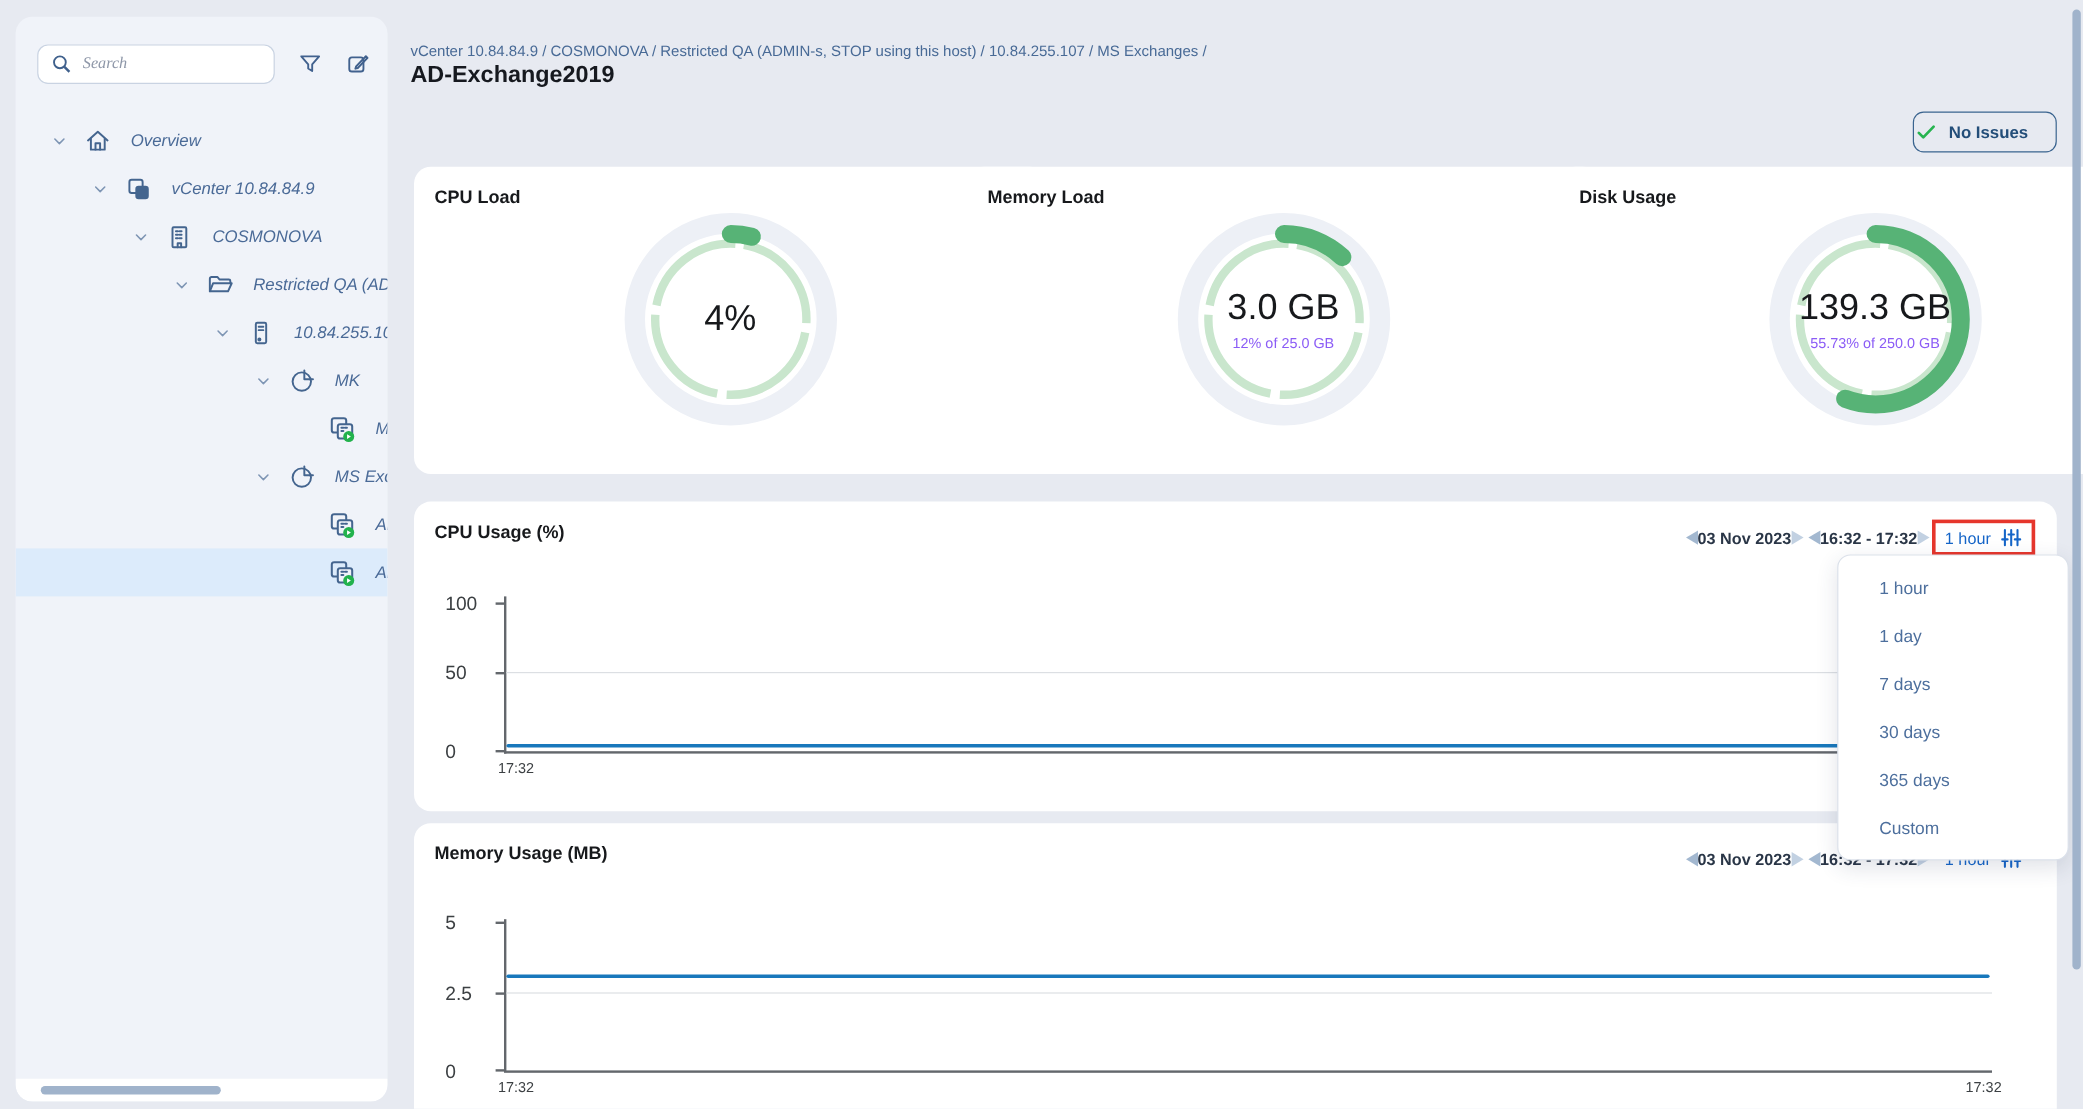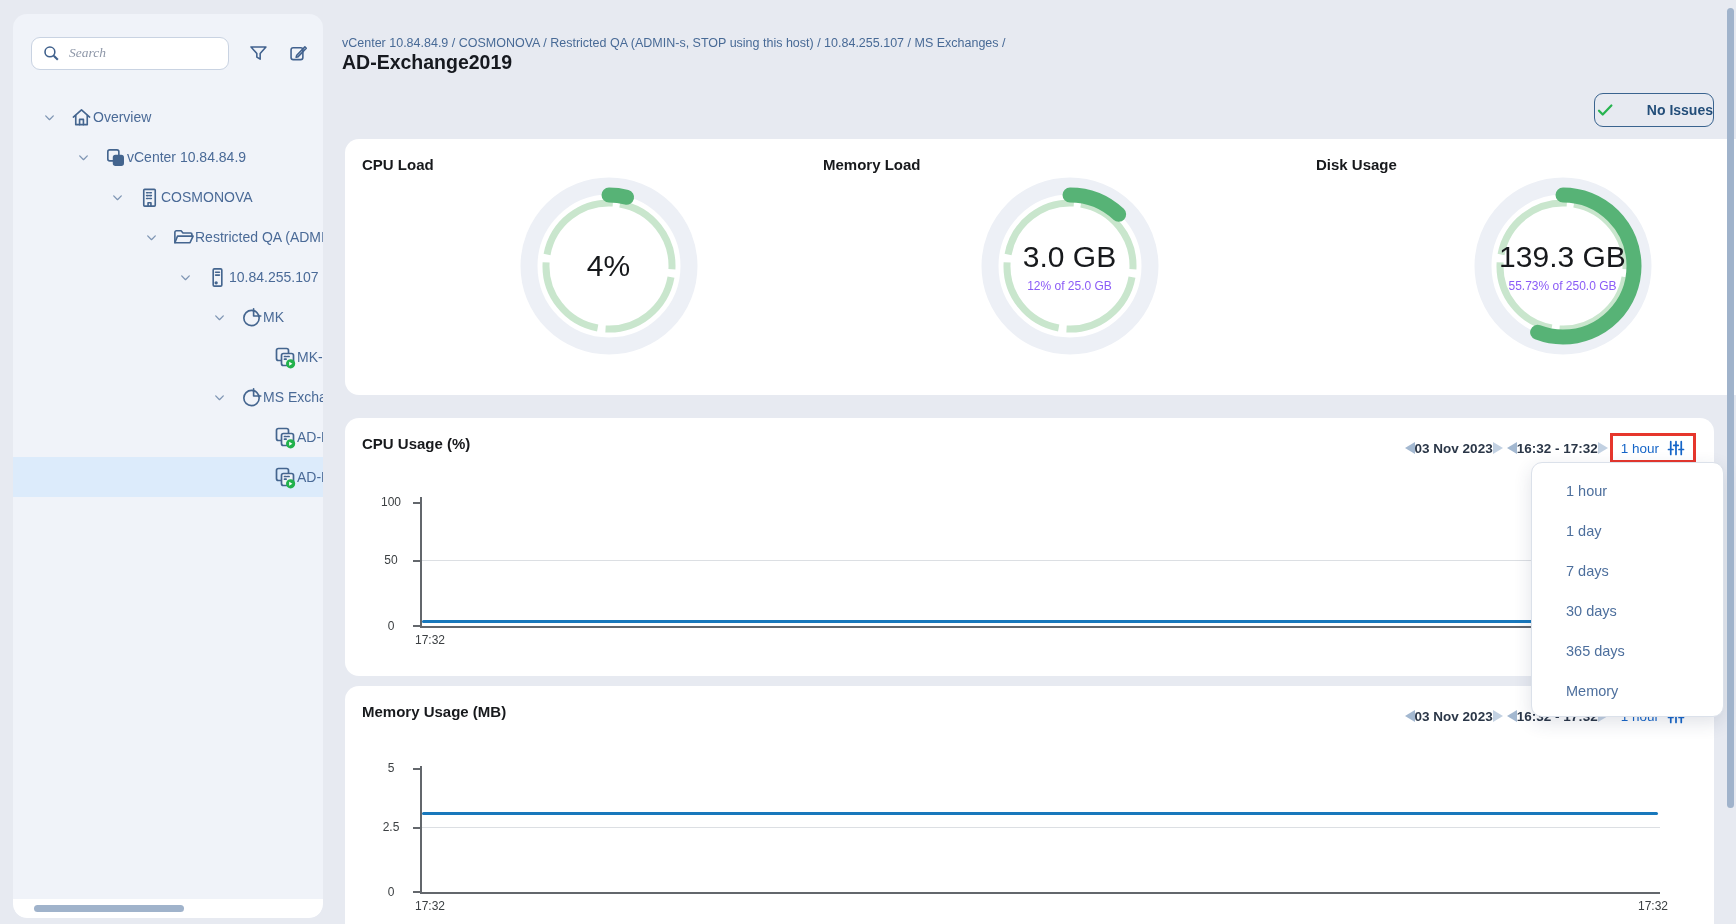--- a/index.html
+++ b/index.html
@@ -52,36 +52,36 @@
   .search-box input::placeholder{color:#8e97a8;font-style:italic;}
   .side-tool{margin-left:19px;cursor:pointer;}
   .tree{position:absolute;left:0;top:83px;right:0;}
   .tree-row{
     height:40px;display:flex;align-items:center;white-space:nowrap;overflow:hidden;
     cursor:pointer;font-size:14px;color:var(--tree-text);
   }
   .tree-row.selected{background:var(--sel);}
   .tree-chev{width:16px;height:16px;flex:0 0 16px;display:flex;align-items:center;justify-content:center;}
   .tree-ico{width:24px;height:24px;flex:0 0 24px;margin-left:12px;display:flex;align-items:center;justify-content:center;}
-  .tree-label{margin-left:0;}
+  .tree-label{margin-left:16px;font-style:italic;}
   .side-footer{
     position:absolute;left:0;right:0;bottom:0;height:19px;background:#fff;
     border-radius:0 0 14px 14px;
   }
   .hscroll-thumb{
     position:absolute;left:21px;top:6px;width:150px;height:7px;border-radius:4px;background:var(--scroll);cursor:grab;
   }
 
   
   .breadcrumb{position:absolute;left:342px;top:36px;font-size:12.5px;color:#486a96;}
   .page-title{position:absolute;left:342px;top:51px;font-size:19.5px;font-weight:bold;color:#16191f;}
   .badge{
     position:absolute;left:1594px;top:93px;width:120px;height:34px;
     border:1.5px solid var(--badge-border);border-radius:9px;background:transparent;
-    display:flex;align-items:center;justify-content:space-between;gap:9px;cursor:pointer;
+    display:flex;align-items:center;justify-content:flex-start;gap:9px;cursor:pointer;
   }
   .badge span{font-size:14px;font-weight:bold;color:var(--badge-text);}
 
   
   .card{position:absolute;background:var(--card-bg);border-radius:14px;}
   .card-title{position:absolute;left:17px;top:17px;font-size:15px;font-weight:bold;color:#17191c;}
   .gauge-card{top:139px;width:527px;height:256px;}
   #gauge-card-0{left:345px;} #gauge-card-1{left:806px;} #gauge-card-2{left:1267px;margin-left:32px;}
   .gauge-wrap{position:absolute;left:50%;top:27px;transform:translateX(-50%);width:200px;height:200px;}
   .g-bg{fill:none;stroke:var(--ring);stroke-width:17;}
@@ -105,21 +105,21 @@
   .tri-l{border-top:6px solid transparent;border-bottom:6px solid transparent;border-right:10px solid var(--arr-on);}
   .tri-r{border-top:6px solid transparent;border-bottom:6px solid transparent;border-left:10px solid var(--arr-off);}
   .period-wrap{display:flex;align-items:center;gap:8px;border:3px solid transparent;padding:3px 8px;margin-left:2px;}
   .period-wrap.red{border-color:var(--red);}
   .period-label{font-size:13.5px;font-weight:normal;color:var(--link);cursor:pointer;}
   .plot{position:absolute;inset:0;}
   .yaxis{position:absolute;width:2px;background:var(--axis);}
   .xaxis{position:absolute;height:2px;background:var(--axis);}
   .tickdash{position:absolute;width:7px;height:1.5px;background:var(--axis);}
   .gridline{position:absolute;height:1px;background:var(--grid);}
-  .ylab{position:absolute;width:40px;text-align:center;font-size:12px;color:#3c4043;}
+  .ylab{position:absolute;width:40px;text-align:left;font-size:16px;color:#3c4043;}
   .xlab{position:absolute;font-size:12px;color:#3c4043;}
   .series-line{position:absolute;height:3px;background:var(--line);border-radius:2px;}
 
   
   .dropdown{
     position:absolute;left:1531px;top:462px;width:193px;height:255px;background:#fff;
     border:1px solid #dbe1ea;border-radius:11px;box-shadow:0 6px 18px rgba(40,60,90,.14);
     padding-top:8px;z-index:50;
   }
   .menu-item{
@@ -435,16 +435,16 @@
     <span class="xlab" style="left:1293px;top:213px">17:32</span>
   </div>
 </div>
 
 <div class="dropdown">
     <div class="menu-item">1 hour</div>
     <div class="menu-item">1 day</div>
     <div class="menu-item">7 days</div>
     <div class="menu-item">30 days</div>
     <div class="menu-item">365 days</div>
-    <div class="menu-item">Memory</div>
+    <div class="menu-item">Custom</div>
   </div>
 
 <div class="vscroll-thumb"></div>
 
 </body></html>

